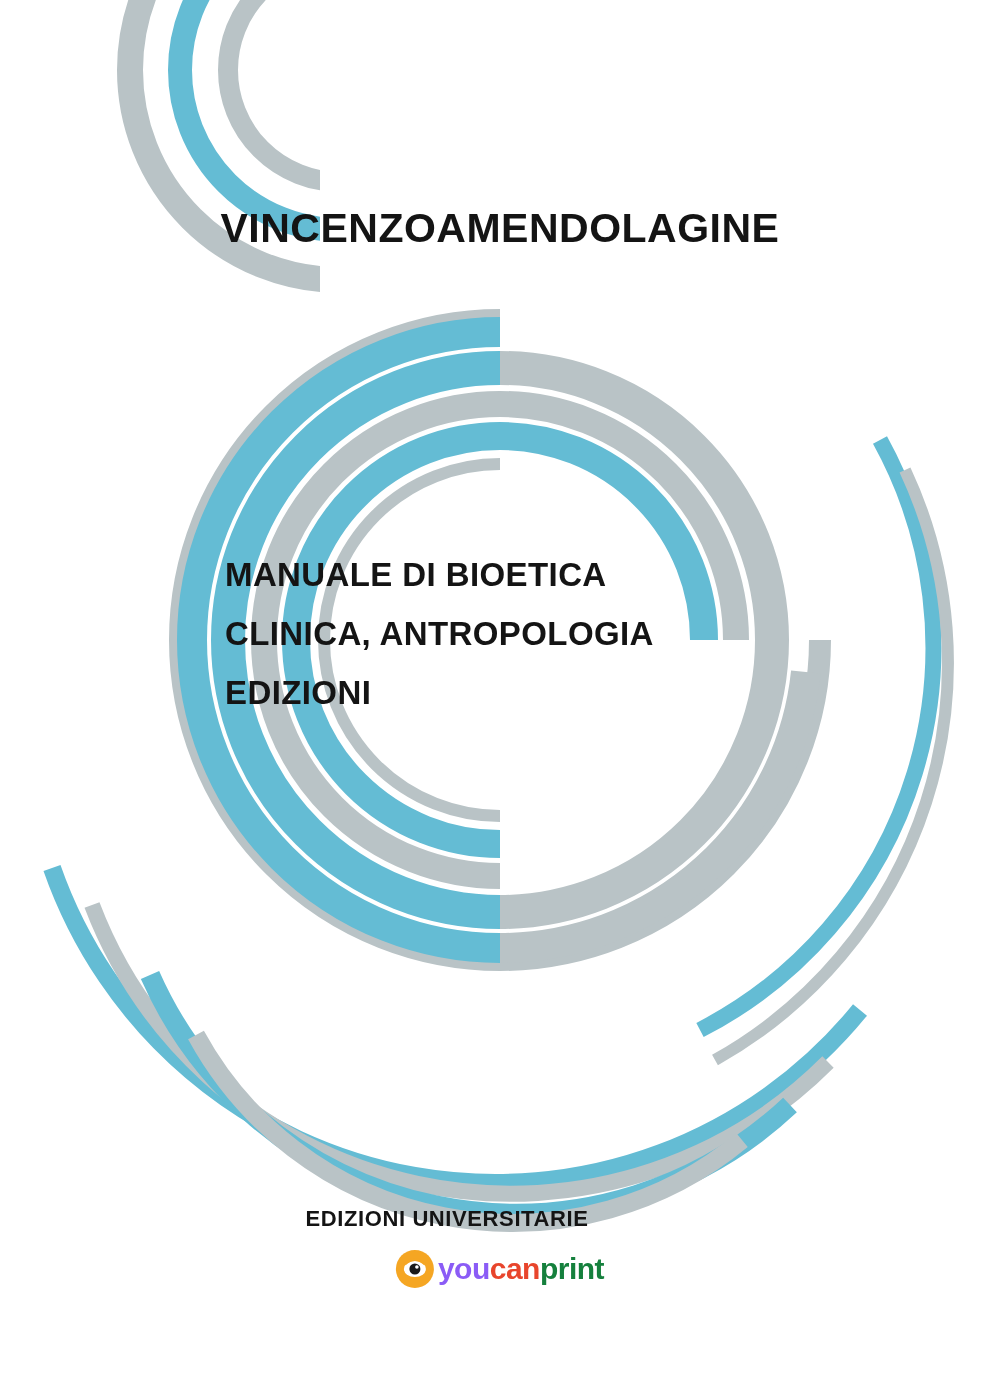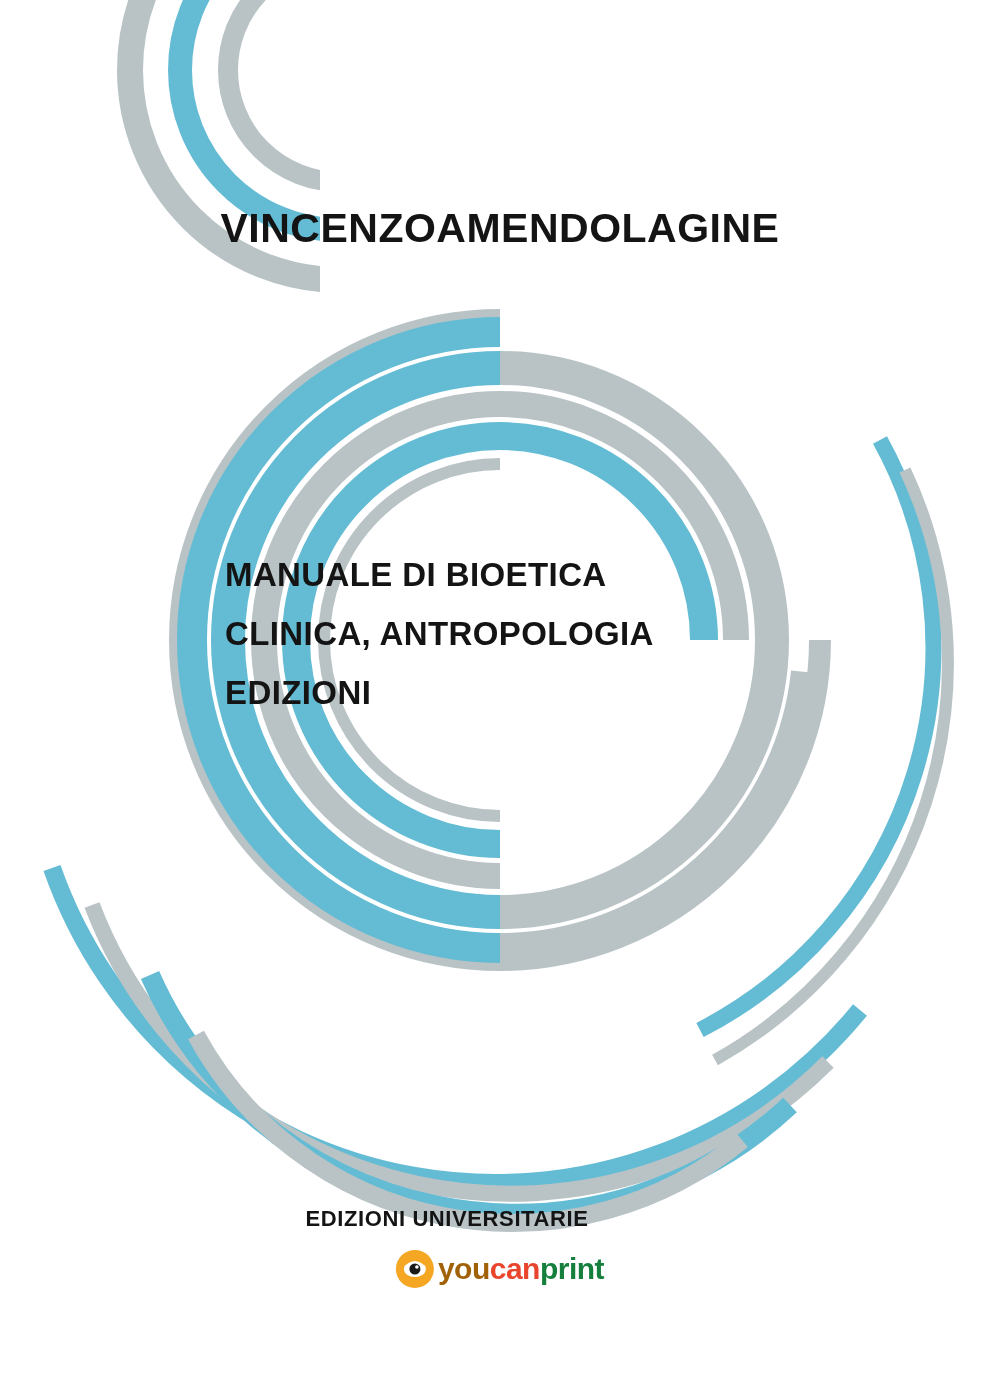--- a/index.html
+++ b/index.html
@@ -96,21 +96,21 @@
     align-items: center;
     justify-content: center;
     margin-right: 4px;
   }
   .logo-text {
     font-size: 30px;
     font-weight: bold;
     letter-spacing: -0.5px;
     line-height: 1;
   }
-  .lt-you { color: #a16207; }
+  .lt-you { color: #8b5cf6; }
   .lt-can { color: #e8452c; text-align: center; }
   .lt-print { color: #15803d; }
 </style>
 </head>
 <body>
 
 <div class="cover">
 
   <svg class="art" viewBox="0 0 1000 1395" xmlns="http://www.w3.org/2000/svg">
     <defs>

